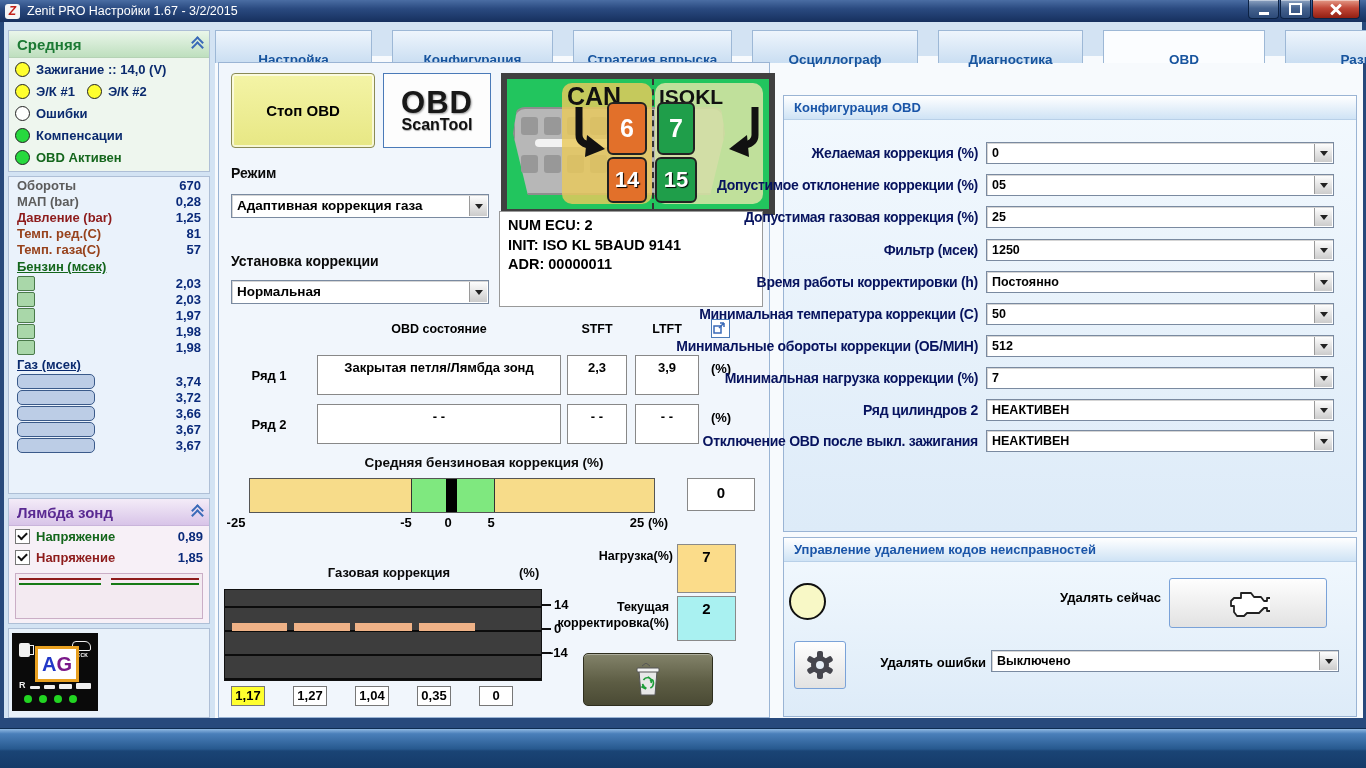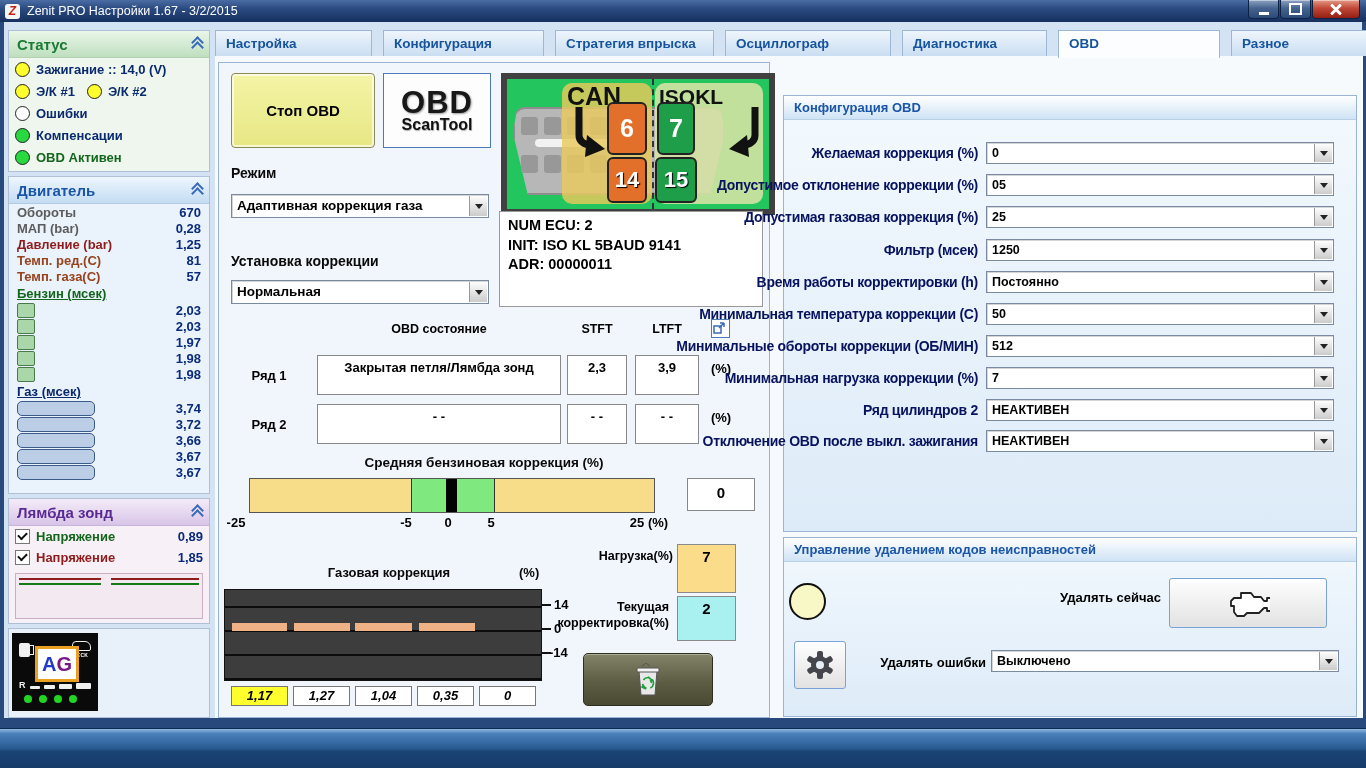--- a/index.html
+++ b/index.html
@@ -23,23 +23,23 @@
   .g-max{width:9px;height:8px;border:2px solid #fff;}
   .g-x{position:relative;width:12px;height:12px;}
   .g-x::before,.g-x::after{content:"";position:absolute;left:-1px;top:5px;width:14px;height:3px;background:#fff;border-radius:1px;}
   .g-x::before{transform:rotate(45deg);}.g-x::after{transform:rotate(-45deg);}
 
   
   .frame{background:#27497c;}
 
   
   .tabs{position:absolute;left:215px;top:30px;display:flex;}
-  .tab{height:26px;line-height:26px;margin-right:11px;padding:0 10px;box-sizing:border-box;
+  .tab{height:26px;line-height:26px;margin-right:20px;padding:16px 10px;box-sizing:border-box;
     background:linear-gradient(180deg,#eef5fc 0%,#cadef2 100%);border:1px solid #9db8d6;border-bottom:none;
-    color:#17549e;font-weight:bold;font-size:13.5px;}
+    color:#17549e;font-weight:bold;font-size:13.5px;text-align:center;}
   .tab.active{background:#fbfdff;height:28px;z-index:3;}
 
   .contentbg{position:absolute;left:215px;top:56px;width:1148px;height:662px;background:#f7fafd;}
 
   
   .sp{position:absolute;left:8px;width:202px;border:1px solid #aebfd6;box-sizing:border-box;}
   .sp-hd{height:26px;display:flex;align-items:center;justify-content:space-between;
     padding:0 6px 0 8px;font-weight:bold;font-size:15px;}
   .chev{width:12px;height:12px;position:relative;}
   .chev i{position:absolute;left:2px;width:7px;height:7px;border-top:2px solid #3a6ab8;border-left:2px solid #3a6ab8;transform:rotate(45deg);}
@@ -120,22 +120,22 @@
   .gmark{position:absolute;top:0;bottom:0;left:196px;width:11px;background:#000;}
   .gtick{position:absolute;top:452px;font-weight:bold;font-size:13px;transform:translateX(-50%);}
   .gval{position:absolute;left:468px;top:415px;width:68px;height:33px;background:#fff;border:1px solid #888;box-sizing:border-box;
     text-align:center;font-weight:bold;font-size:15px;padding-top:5px;}
 
   .chart{position:absolute;left:5px;top:526px;width:318px;height:92px;background:#3d3d3d;border:1px solid #111;box-sizing:border-box;}
   .gl{position:absolute;left:0;right:0;height:2px;background:#0c0c0c;}
   .gbar{position:absolute;top:33px;height:8px;background:#efb287;}
   .ytickd{position:absolute;width:9px;height:2px;background:#111;}
   .ytickl{position:absolute;font-weight:bold;font-size:13px;}
-  .cell{position:absolute;top:623px;width:57px;height:20px;background:#fff;border:1px solid #777;box-sizing:border-box;
-    text-align:center;font-weight:bold;font-size:13px;line-height:18px;font-style:italic;}
+  .cell{position:absolute;top:623px;width:34px;height:20px;background:#fff;border:1px solid #777;box-sizing:border-box;
+    text-align:center;font-weight:bold;font-size:13px;line-height:18px;}
   .ibox{position:absolute;border:1px solid #8a8a8a;box-sizing:border-box;text-align:center;font-weight:bold;font-size:15px;padding-top:3px;}
   .rlabel{position:absolute;font-weight:bold;font-size:12.5px;text-align:right;}
   .trashbtn{position:absolute;left:364px;top:590px;width:128px;height:51px;border-radius:5px;border:1px solid #2e2e1e;
     background:linear-gradient(180deg,#83836a 0%,#5d5d44 55%,#4a4a34 100%);box-shadow:inset 0 1px 0 rgba(255,255,255,.35);
     display:flex;align-items:center;justify-content:center;cursor:pointer;}
 
   
   .grp{position:absolute;left:783px;width:574px;border:1px solid #9ab4d4;box-sizing:border-box;
     background:linear-gradient(180deg,#f3f9fe 0%,#ddebf8 100%);}
   .grp-hd{height:23px;line-height:23px;background:linear-gradient(180deg,#ffffff 0%,#cfe3f5 100%);
@@ -189,21 +189,21 @@
     <div class="tab" style="width:161px;"><span>Конфигурация</span></div>
     <div class="tab" style="width:159px;"><span>Стратегия впрыска</span></div>
     <div class="tab" style="width:166px;"><span>Осциллограф</span></div>
     <div class="tab" style="width:145px;"><span>Диагностика</span></div>
     <div class="tab active" style="width:162px;"><span>OBD</span></div>
     <div class="tab" style="width:158px;"><span>Разное</span></div>
   </div>
 
   <div class="sp st" style="top:30px;height:142px;">
     <div class="sp-hd">
-        <span>Статус</span>
+        <span>Средняя</span>
       <span class="chev">
           <i></i>
           <i></i>
         </span>
       </div>
     <div class="srow">
       <span class="led" style="background-color: rgb(255, 255, 46);"></span>
       <span style="color: rgb(10, 42, 110);">Зажигание :: 14,0 (V)</span>
       </div>
     <div class="srow">
@@ -220,27 +220,20 @@
       <span class="led" style="background-color: rgb(39, 217, 62);"></span>
       <span style="color: rgb(10, 42, 110);">Компенсации</span>
       </div>
     <div class="srow">
       <span class="led" style="background-color: rgb(39, 217, 62);"></span>
       <span style="color: rgb(20, 102, 28);">OBD Активен</span>
       </div>
   </div>
 
   <div class="sp en" style="top:176px;height:318px;">
-    <div class="sp-hd">
-        <span>Двигатель</span>
-      <span class="chev">
-          <i></i>
-          <i></i>
-        </span>
-      </div>
     <div class="erow">
         <span style="color: rgb(92, 92, 92);">Обороты</span>
         <span class="eval">670</span>
       </div>
     <div class="erow">
         <span style="color: rgb(92, 92, 92);">МАП (bar)</span>
         <span class="eval">0,28</span>
       </div>
     <div class="erow">
         <span style="color: rgb(142, 28, 28);">Давление (bar)</span>

